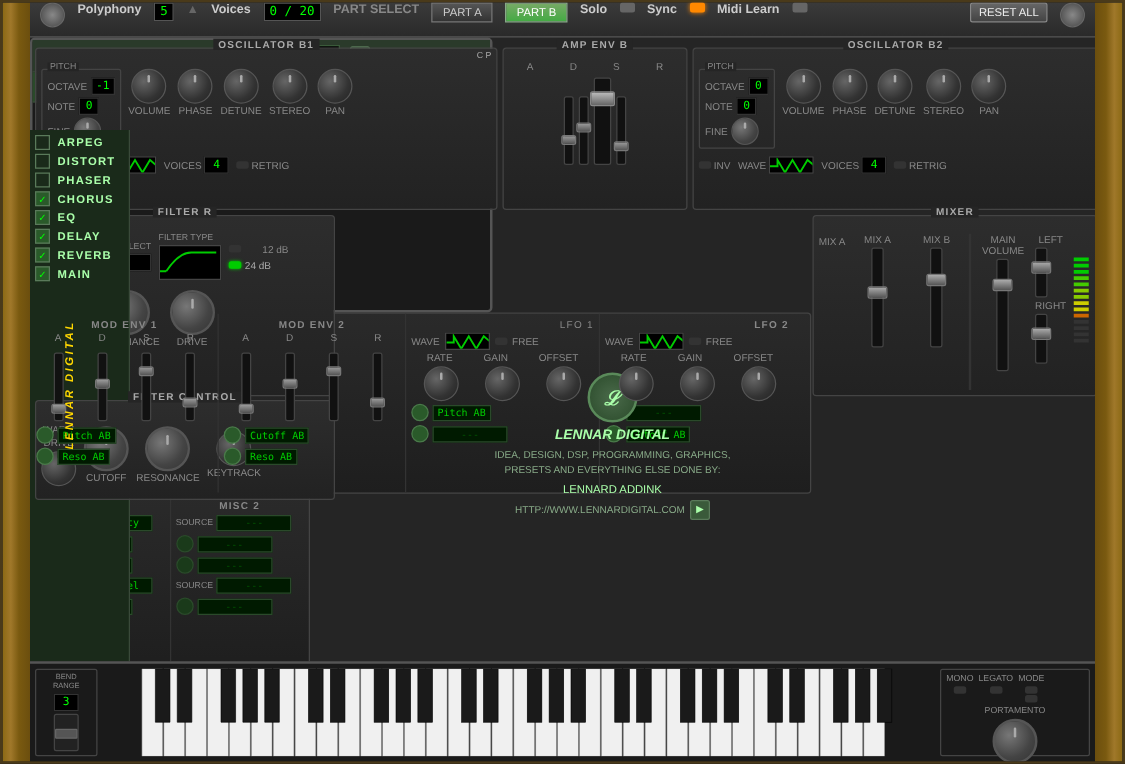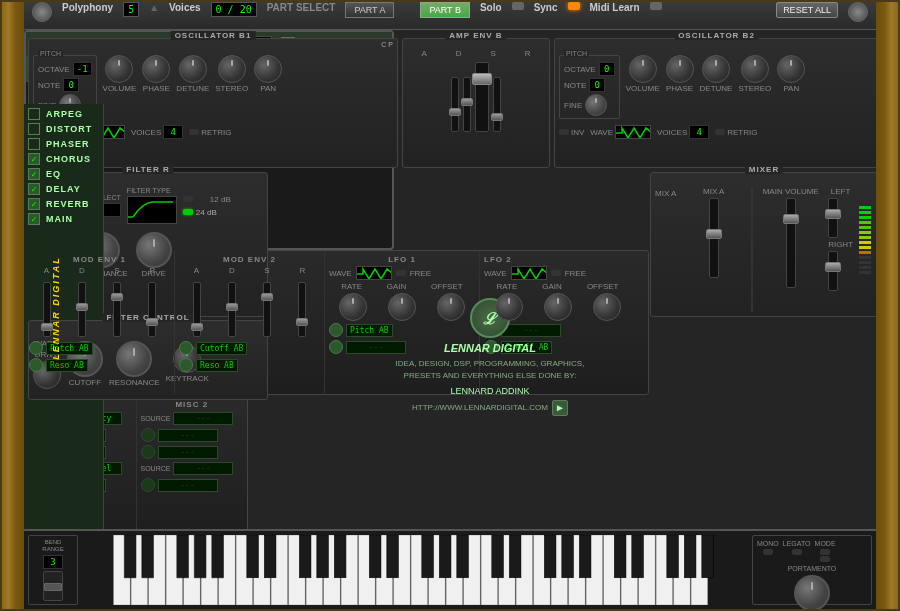--- a/index.html
+++ b/index.html
@@ -103,21 +103,20 @@
       border: 1px solid #777;
       color: #ccc;
       font-size: 9px;
       padding: 2px 8px;
       cursor: pointer;
     }
     .part-btn.active {
       background: linear-gradient(180deg, #7a6 0%, #4a4 100%);
       color: #fff;
       border-color: #8a8;
-      margin-left: 16px;
     }
     .separator { flex: 1; }
     .led-orange {
       width: 12px;
       height: 8px;
       background: #ff8800;
       border-radius: 2px;
       box-shadow: 0 0 4px #ff8800;
     }
     .led-gray {
@@ -1071,20 +1070,26 @@
         <div style="display:flex; flex-direction:column; gap:2px; padding-top:2px;">
           <span class="mini-label">MIX A</span>
         </div>
 
         <div class="mixer-channel">
           <span class="mini-label">MIX A</span>
           <div class="mix-fader">
             <div class="mix-handle" style="top:30px;"></div>
           </div>
         </div>
+        <div class="mixer-channel">
+          <span class="mini-label">MIX B</span>
+          <div class="mix-fader">
+            <div class="mix-handle" style="top:20px;"></div>
+          </div>
+        </div>
         <div style="width:2px; background:#333;"></div>
         <div class="mixer-channel">
           <span class="mini-label">MAIN VOLUME</span>
           <div class="mix-fader" style="height:90px;">
             <div class="mix-handle" style="top:15px;"></div>
           </div>
         </div>
         <div style="display:flex; flex-direction:column; gap:2px;">
           <span class="mini-label">LEFT</span>
           <div class="mix-fader" style="height:40px;">
@@ -1221,21 +1226,21 @@
               <span class="green-display">Cutoff AB</span>
             </div>
             <div style="display:flex; align-items:center; gap:3px;">
               <div style="width:14px; height:14px; background:#2a5a2a; border:1px solid #4a7a4a; border-radius:50%;"></div>
               <span class="green-display">Reso AB</span>
             </div>
           </div>
         </div>
 
         <div style="width:155px; border-right:1px solid #333; padding:4px;">
-          <div style="text-align:center; color:#888; font-size:8px; font-weight:bold; letter-spacing:1px;">LFO 1</div>
+          <div style="text-align:right; color:#888; font-size:8px; font-weight:normal; letter-spacing:1px;">LFO 1</div>
           <div style="display:flex; align-items:center; gap:4px; margin:2px 0;">
             <span class="mini-label">WAVE</span>
             <div class="wave-display">
               <svg width="36" height="14" viewBox="0 0 36 14">
                 <polyline points="0,7 6,7 6,2 12,12 18,2 24,12 30,2 36,7" stroke="#00cc00" stroke-width="1.5" fill="none"></polyline>
               </svg>
             </div>
             <div class="led-off"></div>
             <span class="mini-label">FREE</span>
           </div>
@@ -1255,21 +1260,21 @@
               <span class="green-display">Pitch AB</span>
             </div>
             <div style="display:flex; align-items:center; gap:3px;">
               <div style="width:14px; height:14px; background:#2a5a2a; border:1px solid #4a7a4a; border-radius:50%;"></div>
               <span class="dash-display">---</span>
             </div>
           </div>
         </div>
 
         <div style="width:155px; padding:4px;">
-          <div style="text-align:left; color:#888; font-size:8px; font-weight:bold; letter-spacing:1px;">LFO 2</div>
+          <div style="text-align:right; color:#888; font-size:8px; font-weight:bold; letter-spacing:1px;">LFO 2</div>
           <div style="display:flex; align-items:center; gap:4px; margin:2px 0;">
             <span class="mini-label">WAVE</span>
             <div class="wave-display">
               <svg width="36" height="14" viewBox="0 0 36 14">
                 <polyline points="0,7 6,7 6,2 12,12 18,2 24,12 30,2 36,7" stroke="#00cc00" stroke-width="1.5" fill="none"></polyline>
               </svg>
             </div>
             <div class="led-off"></div>
             <span class="mini-label">FREE</span>
           </div>

